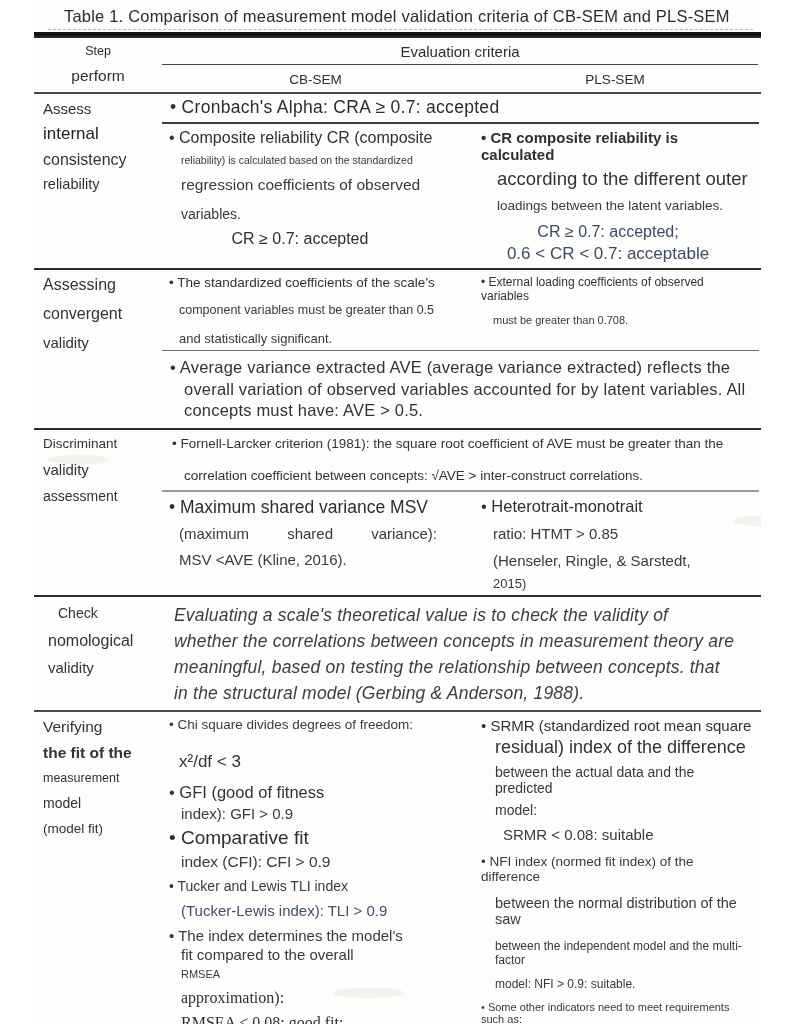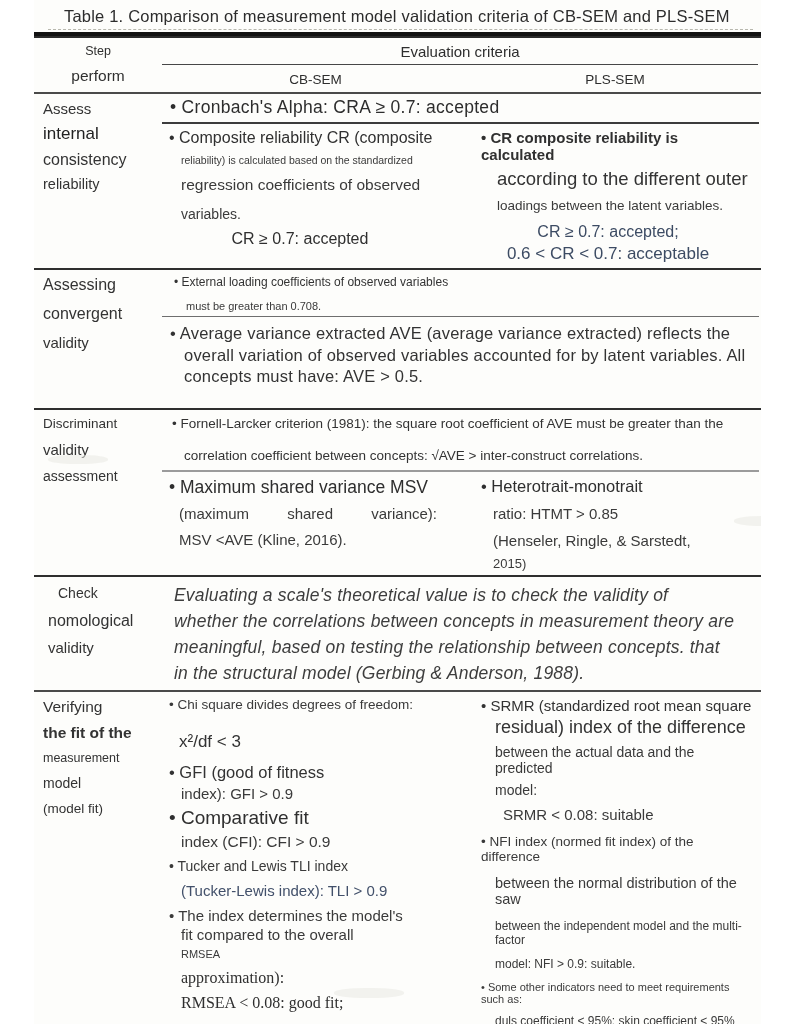--- a/index.html
+++ b/index.html
@@ -210,20 +210,25 @@
   <div class="hrule dark"></div>
 
   <div class="row r2">
     <div class="step">
       <p>Assessing</p>
       <p>convergent</p>
       <p>validity</p>
     </div>
     <div class="content">
       <div class="twocol">
+        <div class="cell cb">
+          <p>• The standardized coefficients of the scale's</p>
+          <p>component variables must be greater than 0.5</p>
+          <p>and statistically significant.</p>
+        </div>
         <div class="cell pls">
           <p>• External loading coefficients of observed variables</p>
           <p>must be greater than 0.708.</p>
         </div>
       </div>
       <div class="inner-rule light"></div>
       <div class="span-bot2">
         <p>• Average variance extracted AVE (average variance extracted) reflects the</p>
         <p>overall variation of observed variables accounted for by latent variables. All</p>
         <p>concepts must have: AVE &gt; 0.5.</p>

